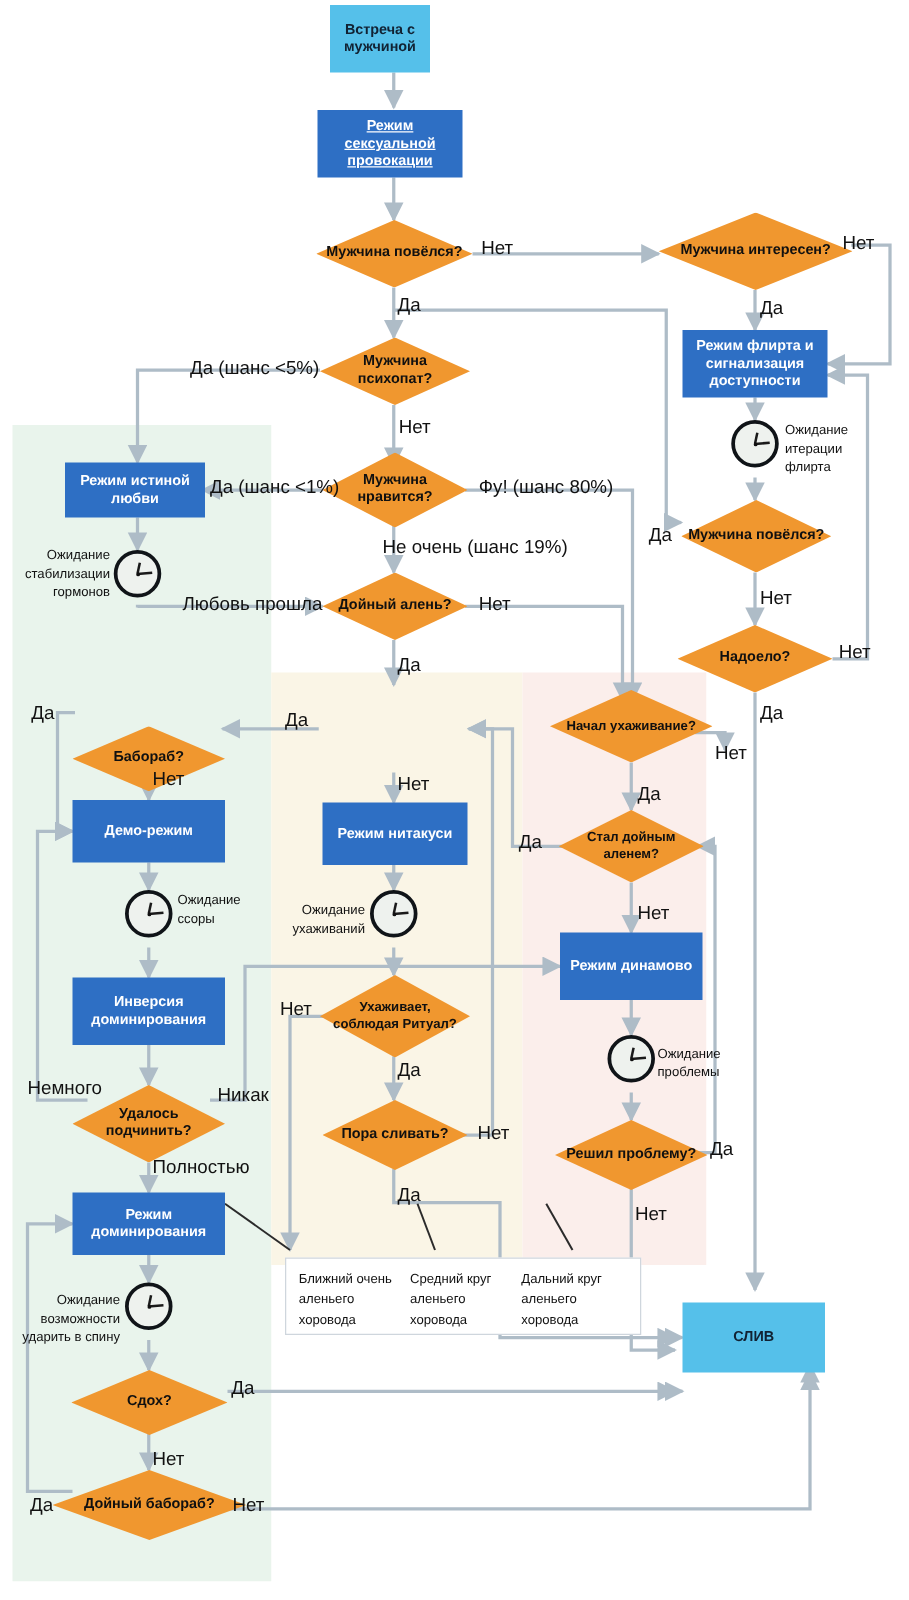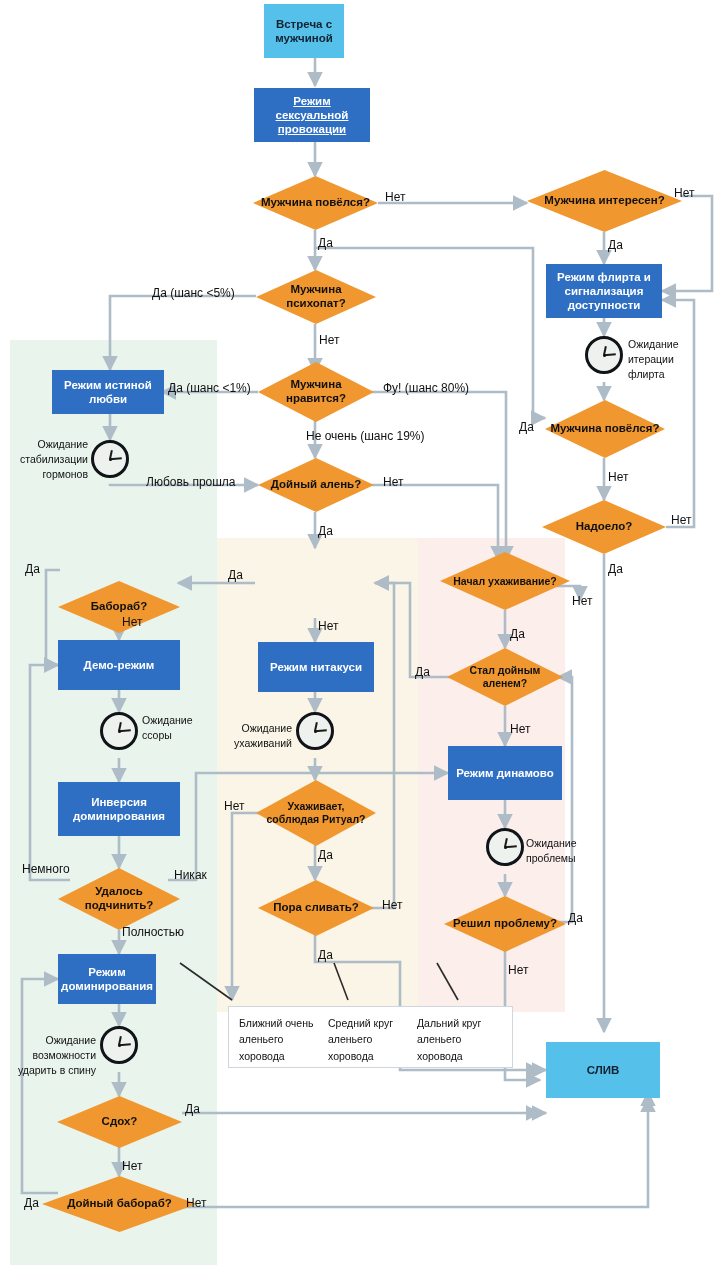--- a/index.html
+++ b/index.html
@@ -65,21 +65,21 @@
     font-weight: bold;
     font-size: 11.5px;
     line-height: 1.2;
     color: #101010;
     z-index: 1;
     padding: 0 4px;
   }
   .edge-label {
     position: absolute;
     z-index: 3;
-    font-size: 12px;
+    font-size: 15px;
     color: #111;
     white-space: nowrap;
     font-family: "Liberation Sans", sans-serif;
   }
   .wait-label {
     position: absolute;
     z-index: 3;
     font-size: 10.5px;
     color: #111;
     line-height: 1.42;
@@ -366,21 +366,21 @@
 
   <div class="node box process" style="left:58px; top:782px; width:122px; height:54px;">
     <span>Инверсия доминирования</span>
   </div>
 
   <div class="diamond-wrap" style="left:58px; top:868px; width:122px; height:62px;">
     <div class="diamond-shape"></div>
     <div class="diamond-label">Удалось подчинить?</div>
   </div>
 
-  <div class="node box process" style="left:58px; top:954px; width:98px; height:50px;">
+  <div class="node box process" style="left:58px; top:954px; width:122px; height:50px;">
     <span>Режим доминирования</span>
   </div>
 
   <div class="clock" style="left:100px; top:1026px;">
     <div class="hand-h"></div>
       <div class="hand-m"></div>
       <div class="pin"></div>
   </div>
   <div class="wait-label" style="left:16px; top:1033px; text-align:right; width:80px;">Ожидание<br>возможности<br><span style="margin-left:-22px">ударить в спину</span></div>
 

